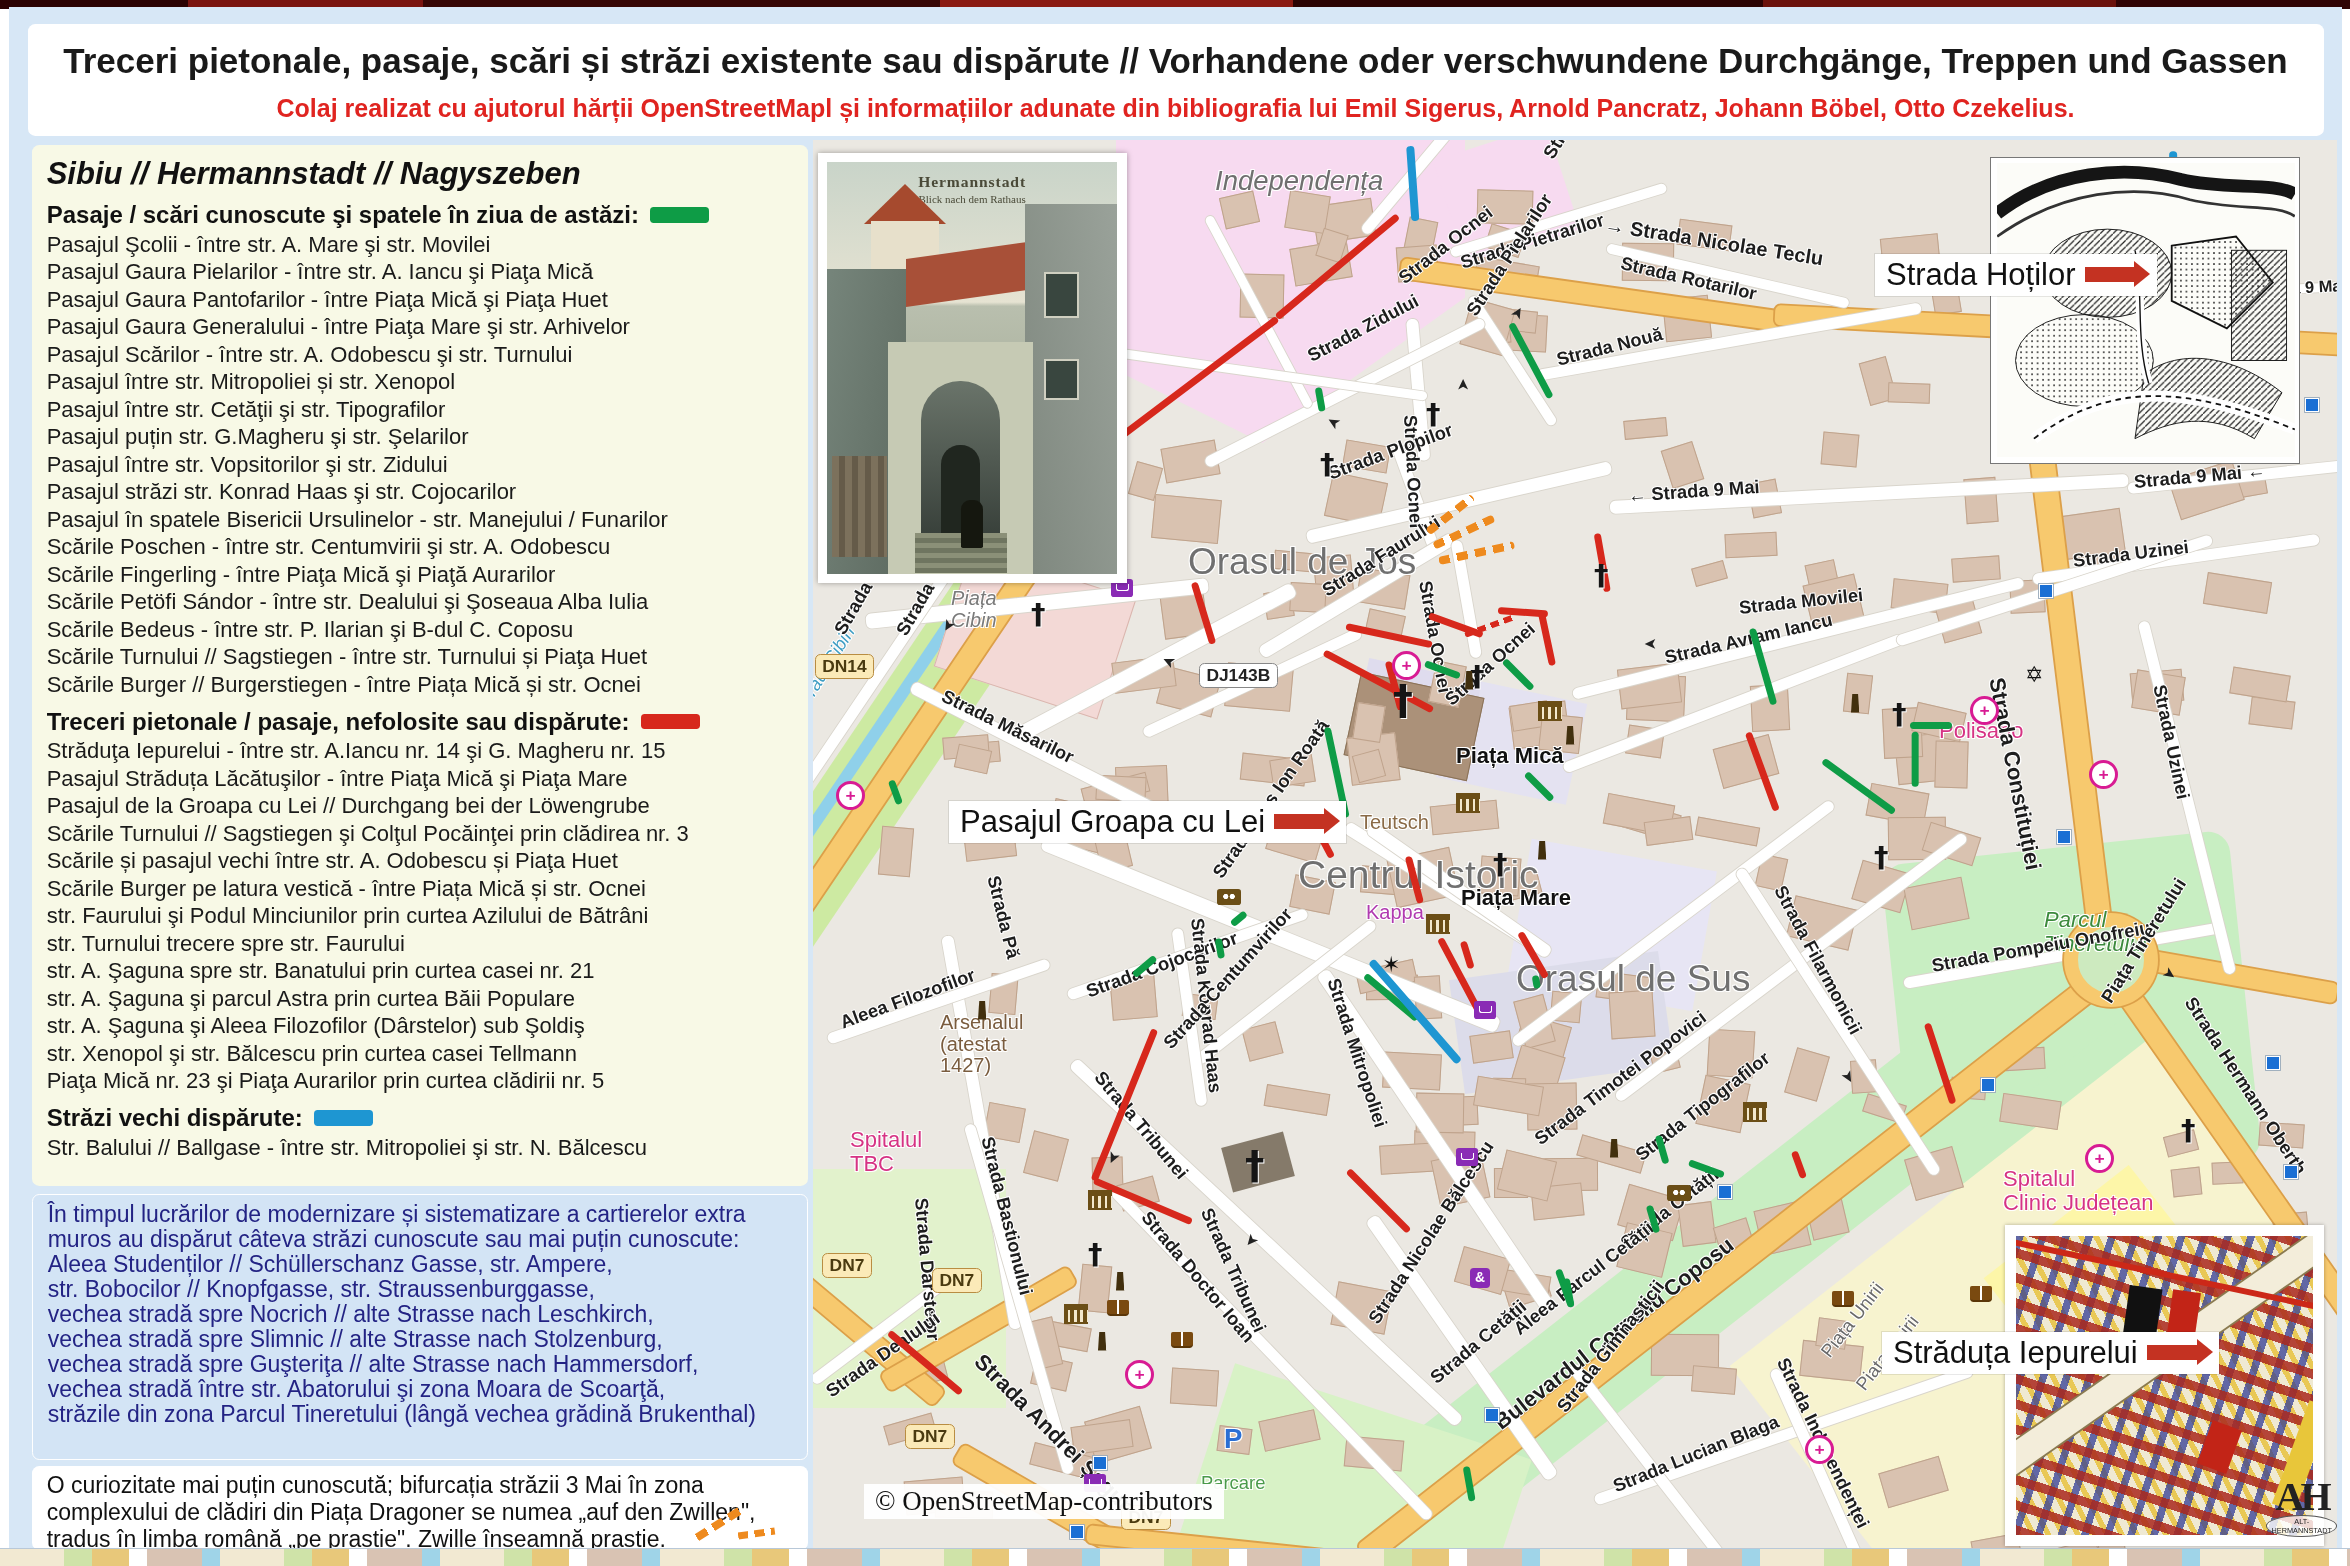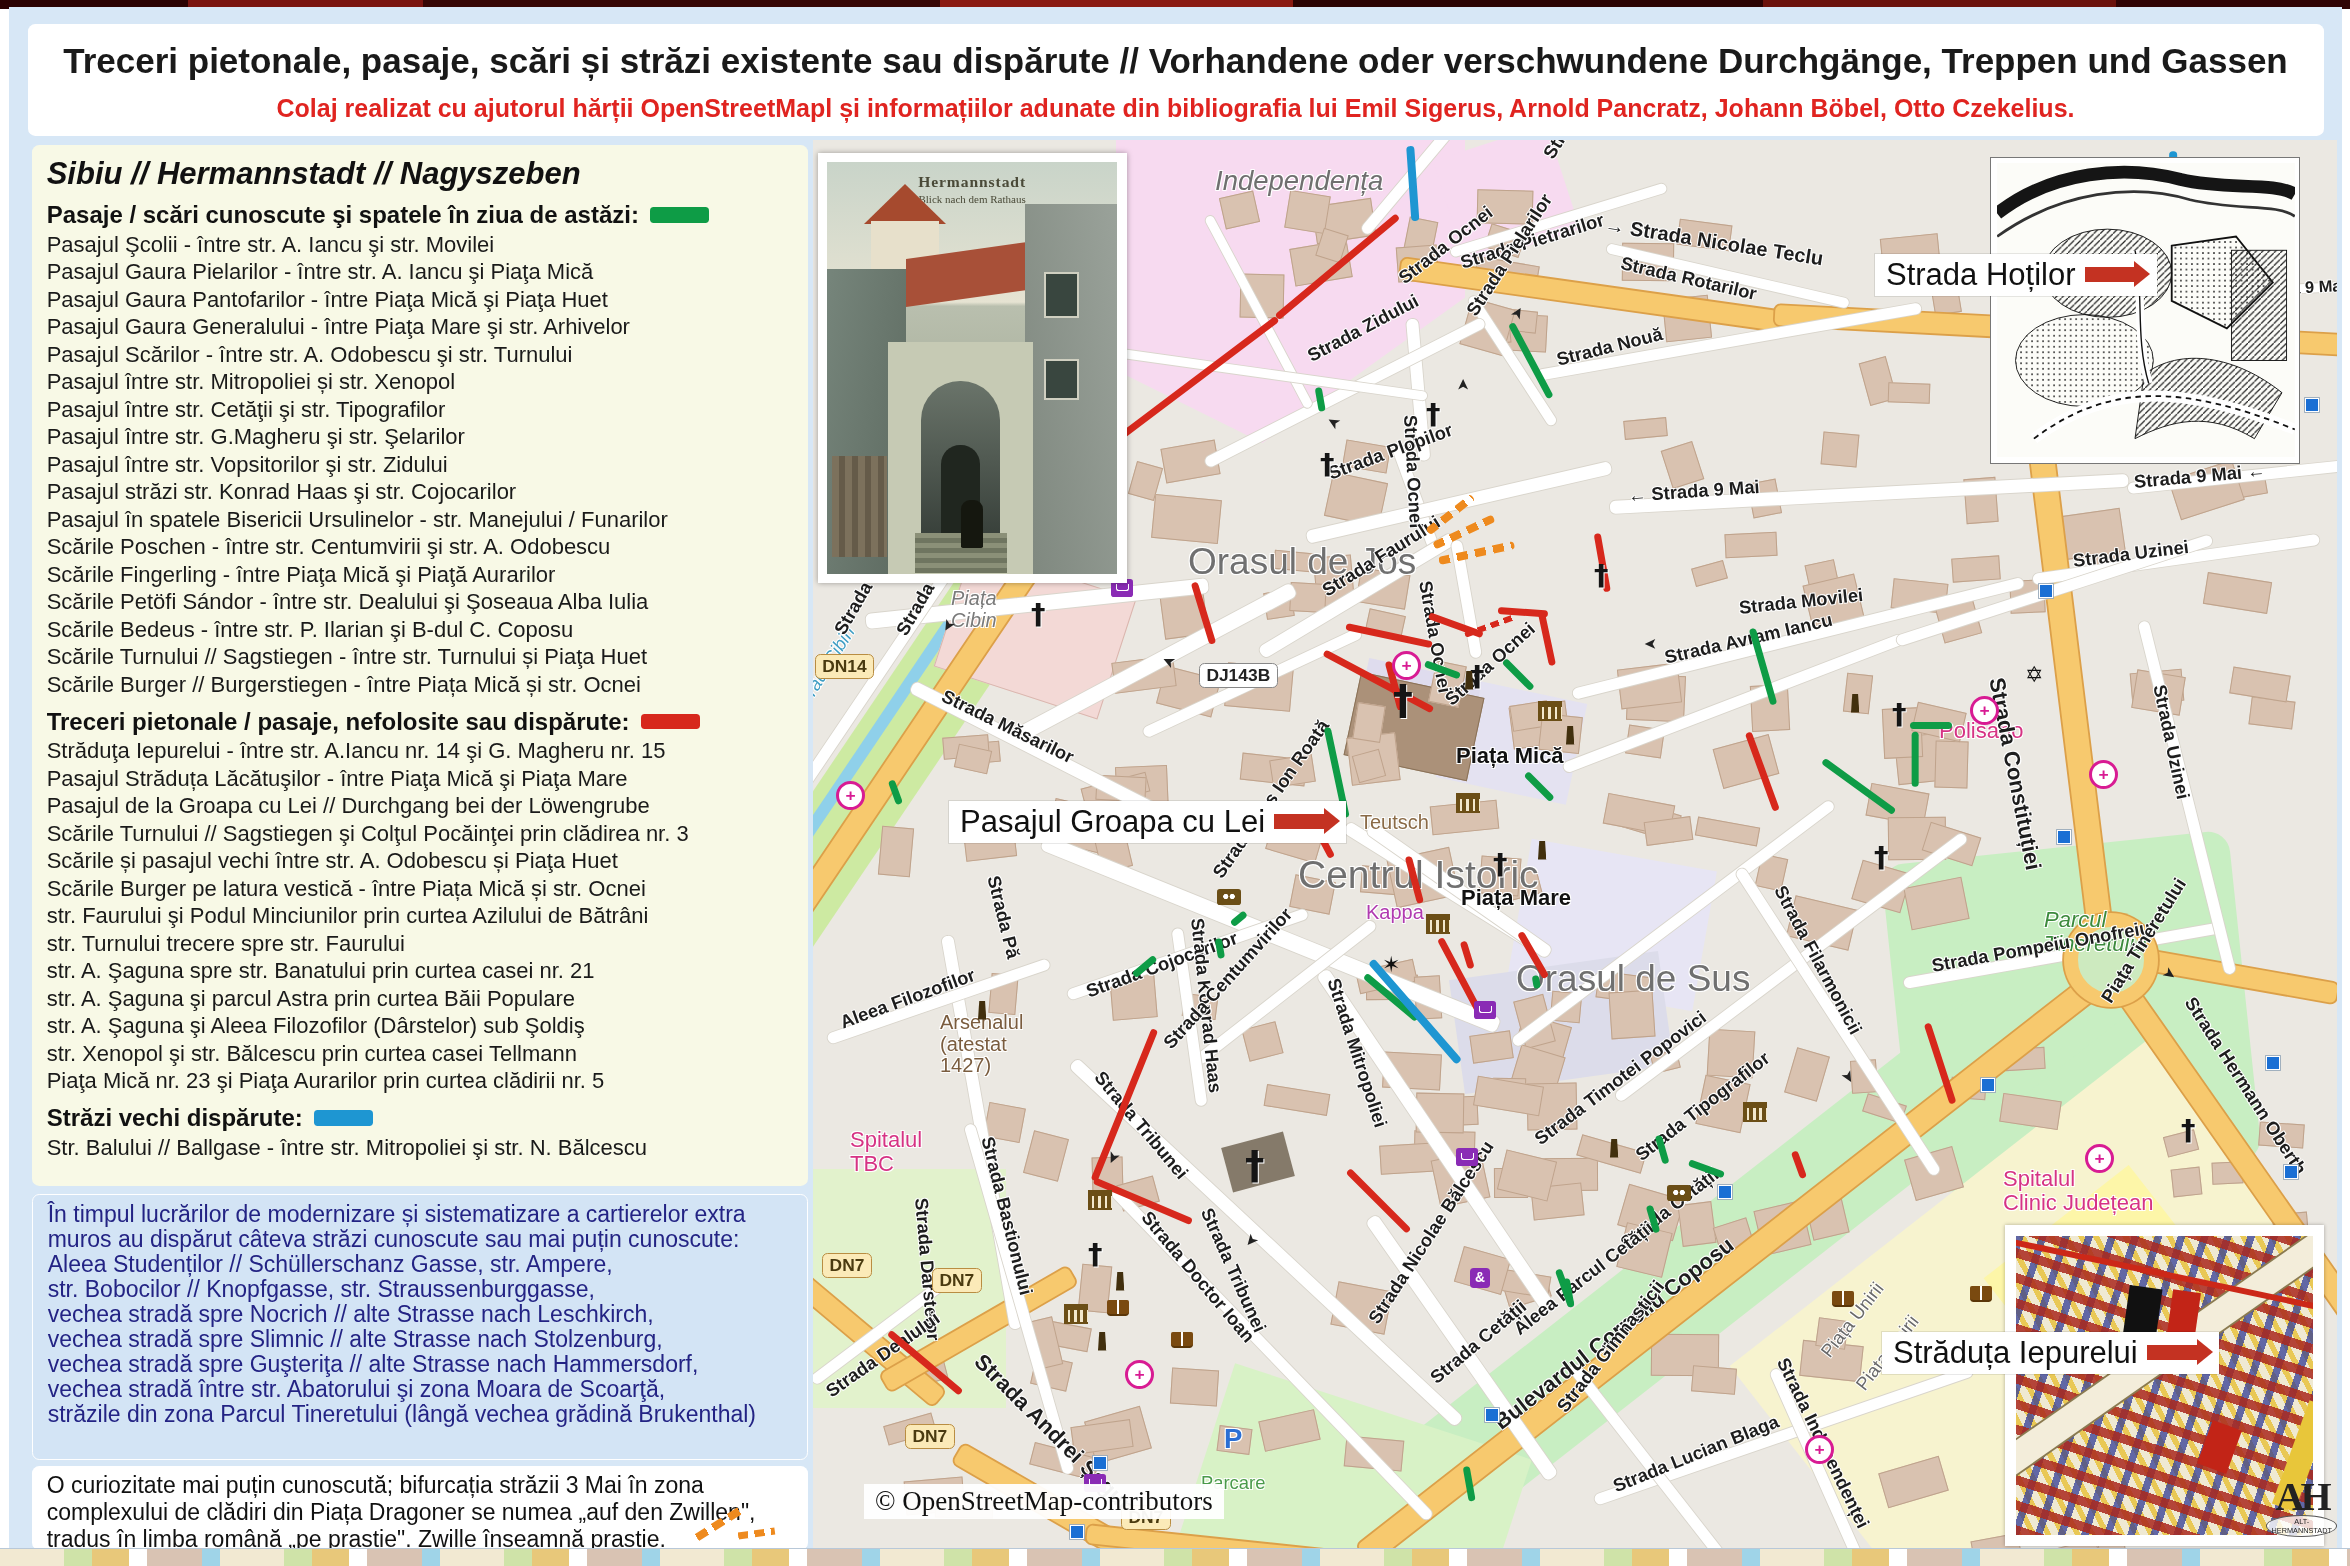--- a/index.html
+++ b/index.html
@@ -118,28 +118,28 @@
   </header>
 
   <aside id="sidebar">
     <h2>Sibiu // Hermannstadt // Nagyszeben</h2>
     <div class="sec-title">
       <span>Pasaje / scări cunoscute şi spatele în ziua de astăzi:</span>
       <span class="sw sw-green"></span>
     </div>
     <div>
 
-    <div class="item">Pasajul Şcolii - între str. A. Iancu şi str. Movilei</div>
+    <div class="item">Pasajul Şcolii - între str. A. Mare şi str. Movilei</div>
         <div class="item">Pasajul Gaura Pielarilor - între str. A. Iancu şi Piaţa Mică</div>
         <div class="item">Pasajul Gaura Pantofarilor - între Piaţa Mică şi Piaţa Huet</div>
         <div class="item">Pasajul Gaura Generalului - între Piaţa Mare şi str. Arhivelor</div>
         <div class="item">Pasajul Scărilor - între str. A. Odobescu şi str. Turnului</div>
         <div class="item">Pasajul între str. Mitropoliei și str. Xenopol</div>
         <div class="item">Pasajul între str. Cetăţii şi str. Tipografilor</div>
-        <div class="item">Pasajul între str. G.Magheru şi str. Şelarilor</div>
+        <div class="item">Pasajul puțin str. G.Magheru şi str. Şelarilor</div>
         <div class="item">Pasajul între str. Vopsitorilor şi str. Zidului</div>
         <div class="item">Pasajul străzi str. Konrad Haas şi str. Cojocarilor</div>
         <div class="item">Pasajul în spatele Bisericii Ursulinelor - str. Manejului / Funarilor</div>
         <div class="item">Scările Poschen - între str. Centumvirii şi str. A. Odobescu</div>
         <div class="item">Scările Fingerling - între Piaţa Mică şi Piaţă Aurarilor</div>
         <div class="item">Scările Petöfi Sándor - între str. Dealului şi Şoseaua Alba Iulia</div>
         <div class="item">Scările Bedeus - între str. P. Ilarian şi B-dul C. Coposu</div>
         <div class="item">Scările Turnului // Sagstiegen - între str. Turnului și Piaţa Huet</div>
         <div class="item">Scările Burger // Burgerstiegen - între Piața Mică și str. Ocnei</div>
       </div>

